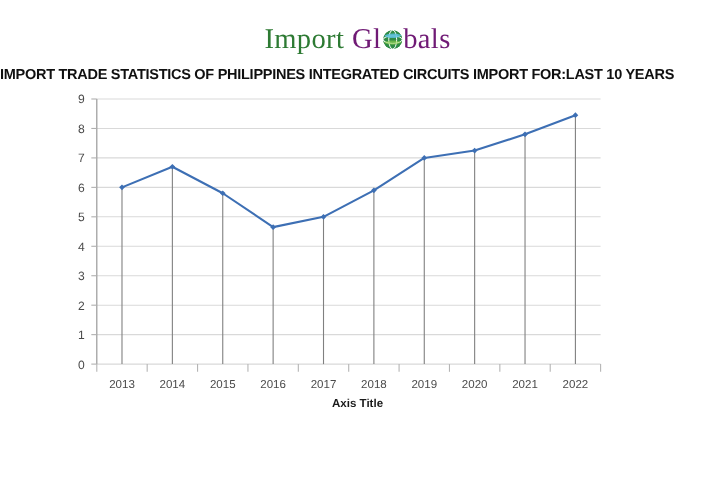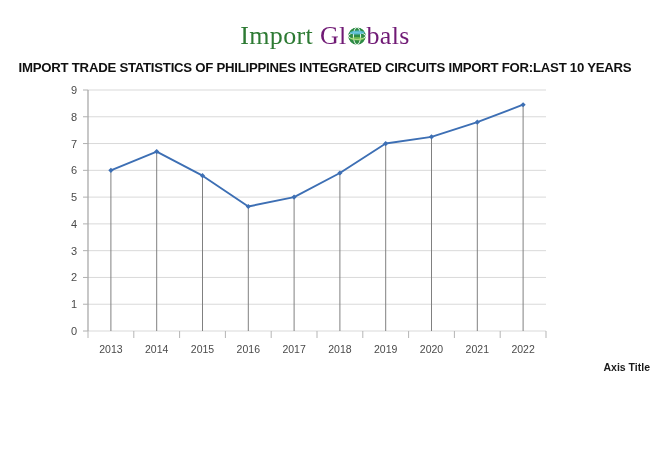--- a/index.html
+++ b/index.html
@@ -46,21 +46,21 @@
     display: inline-block;
     width: 20px;
     height: 20px;
     position: relative;
     transform: translateY(2px);
   }
 
   
   #chart-title {
     width: 650px;
-    text-align: center;
+    text-align: left;
     font-size: 13.2px;
     font-weight: bold;
     color: #101010;
     letter-spacing: -0.25px;
     white-space: nowrap;
     margin-top: 4px;
   }
 
   
   #chart-area {
@@ -72,21 +72,21 @@
   #plot-svg {
     position: absolute;
     left: 0;
     top: 0;
   }
   #axis-title {
     position: absolute;
     left: 0;
     top: 280px;
     width: 650px;
-    text-align: right;
+    text-align: center;
     font-size: 10.5px;
     font-weight: bold;
     color: #1a1a1a;
   }
   .ytick-label {
     font-family: "Liberation Sans", sans-serif;
     font-size: 11px;
     fill: #4a4a4a;
   }
   .xtick-label {

